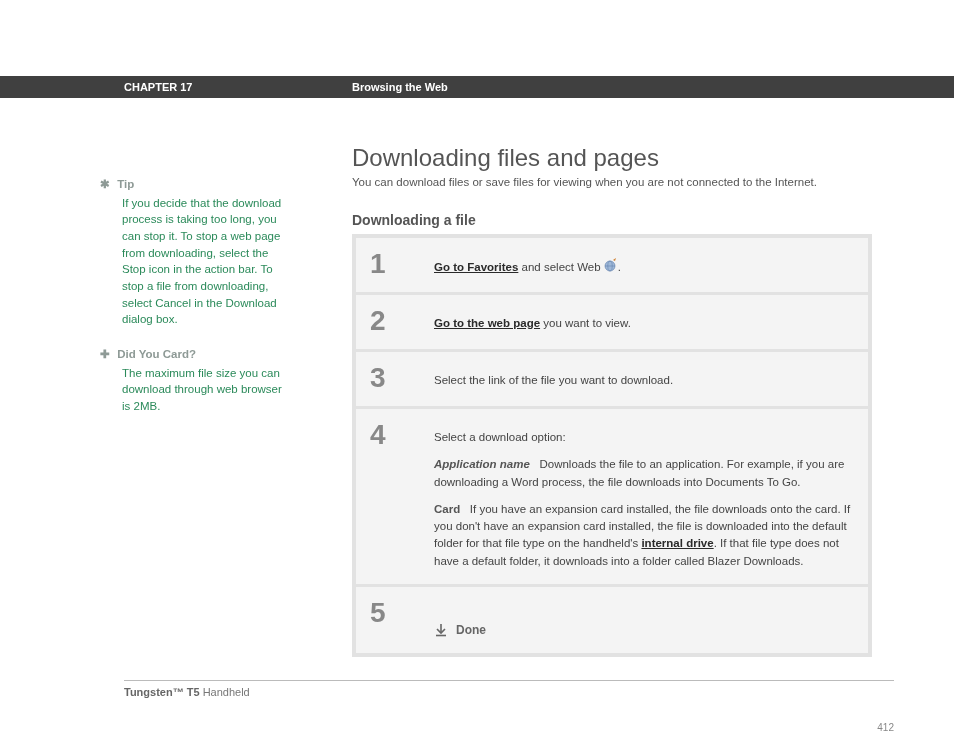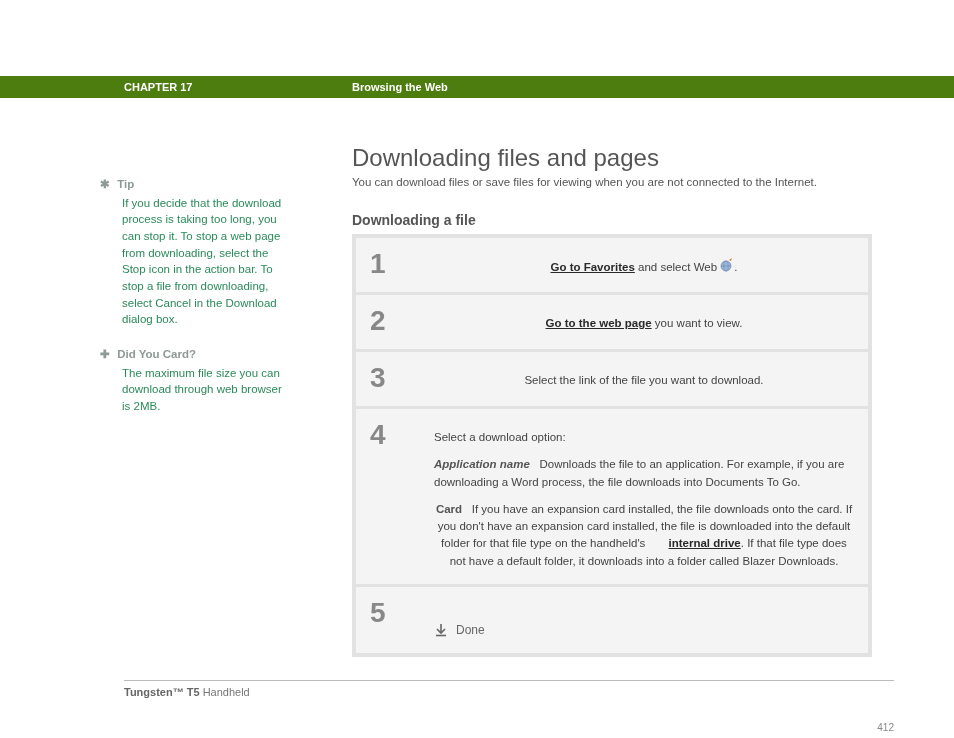--- a/index.html
+++ b/index.html
@@ -10,21 +10,21 @@
     height: 738px;
     position: relative;
     color: #444;
   }
   .header-bar {
     position: absolute;
     top: 76px;
     left: 0;
     right: 0;
     height: 22px;
-    background: #4d7c0f;
+    background: #404040;
     color: #fff;
     font-size: 11px;
     font-weight: bold;
     display: flex;
     align-items: center;
   }
   .header-chapter { position: absolute; left: 124px; }
   .header-title   { position: absolute; left: 352px; }
 
   .page-title {
@@ -105,54 +105,53 @@
     padding-top: 2px;
   }
   .step-body {
     font-size: 11.5px;
     color: #444;
     line-height: 1.5;
     flex: 1;
     padding-top: 10px;
   }
   .step-body p { margin-bottom: 10px; }
-  .step-body p:last-child { margin-bottom: 0; text-align: center; }
+  .step-body p:last-child { margin-bottom: 0; }
   .link-bold {
     color: #2a2a2a;
     font-weight: bold;
     text-decoration: underline;
     cursor: pointer;
   }
   .link-inline {
     color: #2a2a2a;
     font-weight: bold;
     text-decoration: underline;
     cursor: pointer;
-    margin-left: 20px;
   }
   .option-label {
     font-weight: bold;
     font-style: italic;
     color: #555;
   }
   .option-label-plain {
     font-weight: bold;
     color: #555;
   }
   .web-icon {
     display: inline-block;
     vertical-align: middle;
   }
   .done-row {
     display: flex;
     align-items: center;
     gap: 8px;
     margin-top: 14px;
     color: #666;
-    font-weight: normal;
+    font-weight: bold;
     font-size: 12px;
   }
   .down-arrow-icon { display: inline-flex; }
 
   
   .footer-rule {
     position: absolute;
     left: 124px;
     right: 60px;
     top: 680px;

